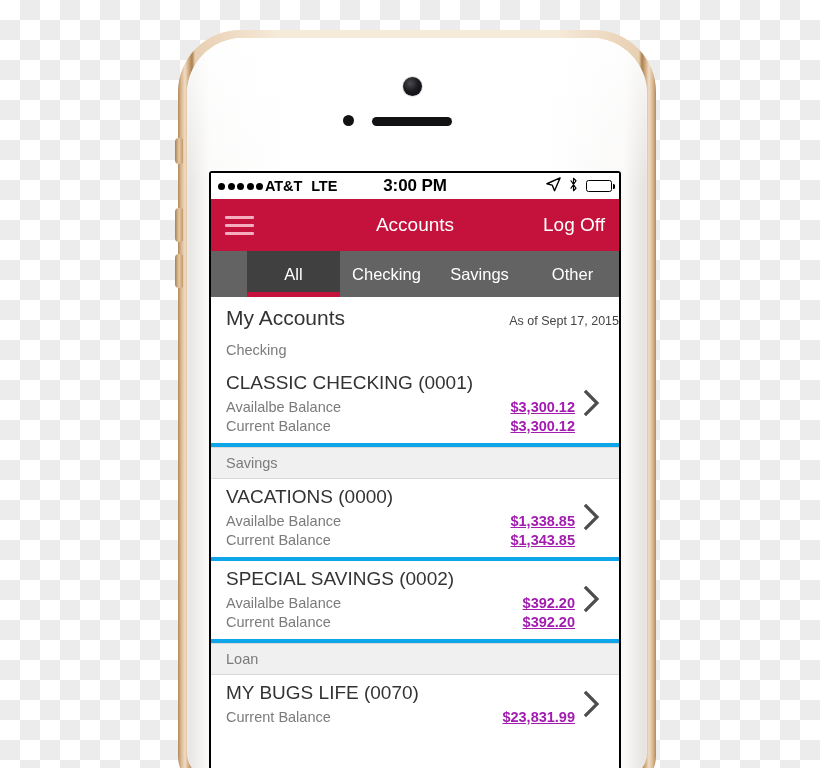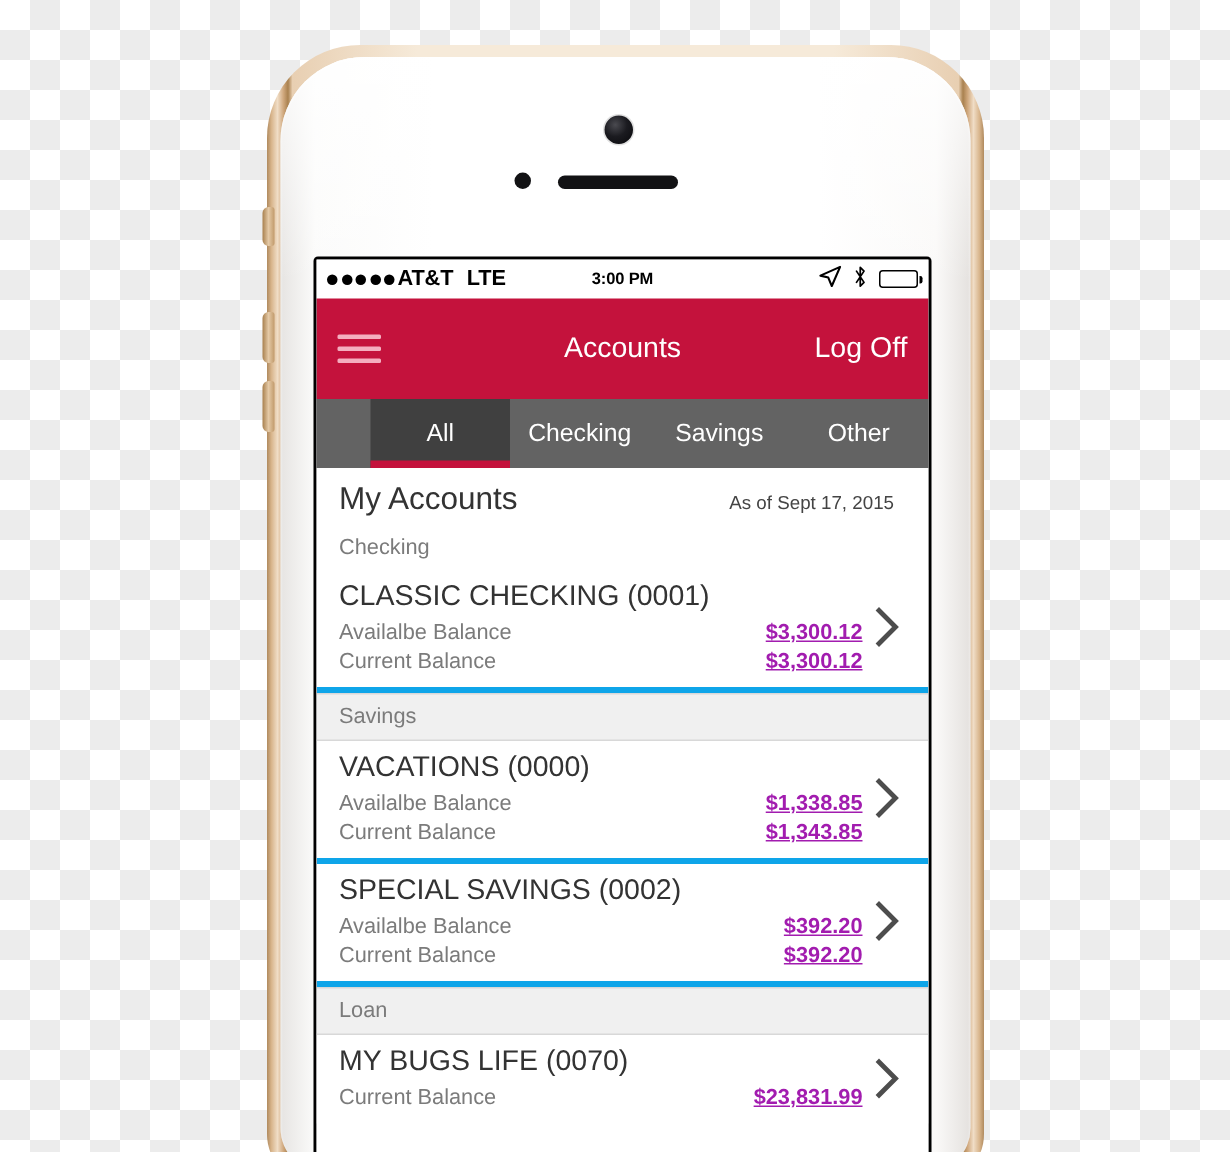--- a/index.html
+++ b/index.html
@@ -144,21 +144,21 @@
     color: #000000;
     font-size: 14.5px;
     font-weight: bold;
     letter-spacing: -0.1px;
   }
   .sb-left { display: flex; align-items: center; gap: 0; flex: 1; }
   .sb-dots { display: flex; gap: 2.5px; margin-right: 2px; }
   .sb-dot { width: 7px; height: 7px; border-radius: 50%; background: #000; }
   .sb-carrier { margin-right: 9px; }
   .sb-net {}
-  .sb-center { font-size: 11px; font-weight: bold; }
+  .sb-center { font-size: 17px; font-weight: bold; }
   .sb-right { flex: 1; display: flex; align-items: center; justify-content: flex-end; gap: 7px; }
   .battery {
     width: 26px; height: 12px;
     border: 1.6px solid #000;
     border-radius: 2.5px;
     position: relative;
     box-sizing: border-box;
     padding: 1.5px;
   }
   .battery::after {
@@ -166,21 +166,21 @@
     position: absolute;
     right: -4px; top: 3px;
     width: 2.4px; height: 5px;
     background: #000;
     border-radius: 0 1.5px 1.5px 0;
   }
   .battery-fill { width: 100%; height: 100%; background: #000; border-radius: 1px; }
 
   
   .navbar {
-    height: 67px;
+    height: 52px;
     background: #C4123C;
     display: flex;
     align-items: center;
     padding: 0 14px;
     box-sizing: border-box;
     position: relative;
   }
   .hamburger {
     width: 29px;
     display: flex;
@@ -239,21 +239,21 @@
 
   
   .content {
     height: 491px;
     overflow: hidden;
     background: #ffffff;
   }
   .acct-header {
     display: flex;
     align-items: baseline;
-    padding: 9px 23px 6px 15px;
+    padding: 9px 0 6px 15px;
   }
   .acct-header .title {
     font-size: 21px;
     color: #333333;
     flex: 1;
   }
   .acct-header .asof {
     font-size: 12.5px;
     color: #444444;
   }

